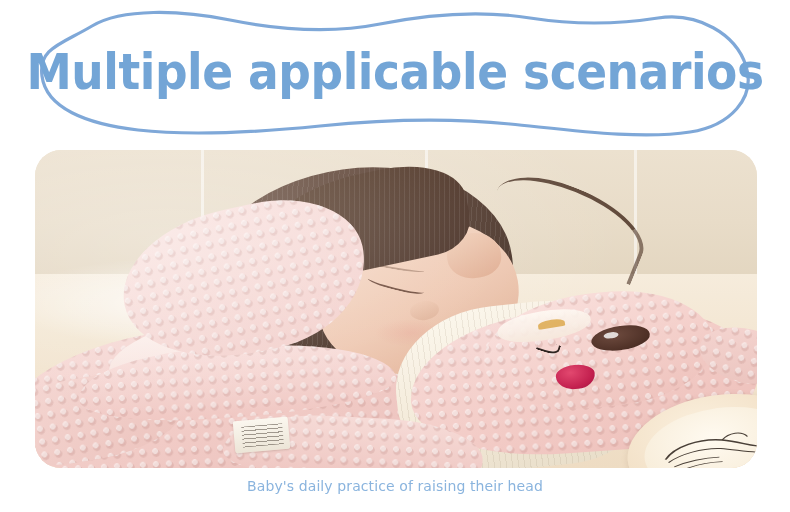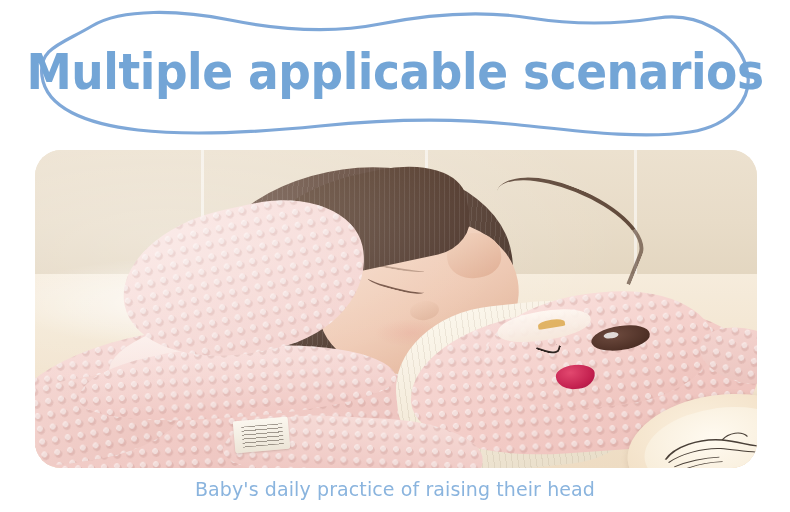--- a/index.html
+++ b/index.html
@@ -378,21 +378,21 @@
     pointer-events:none;
   }
 
   
   .caption {
     position:absolute;
     left:0; top:478px;
     width:790px;
     text-align:center;
     font-family:"DejaVu Sans", sans-serif;
-    font-size:19px;
+    font-size:14px;
     font-weight:400;
     color:#8ab4de;
     letter-spacing:0.1px;
   }
 </style>
 </head>
 <body>
 
 <div class="page">
 

